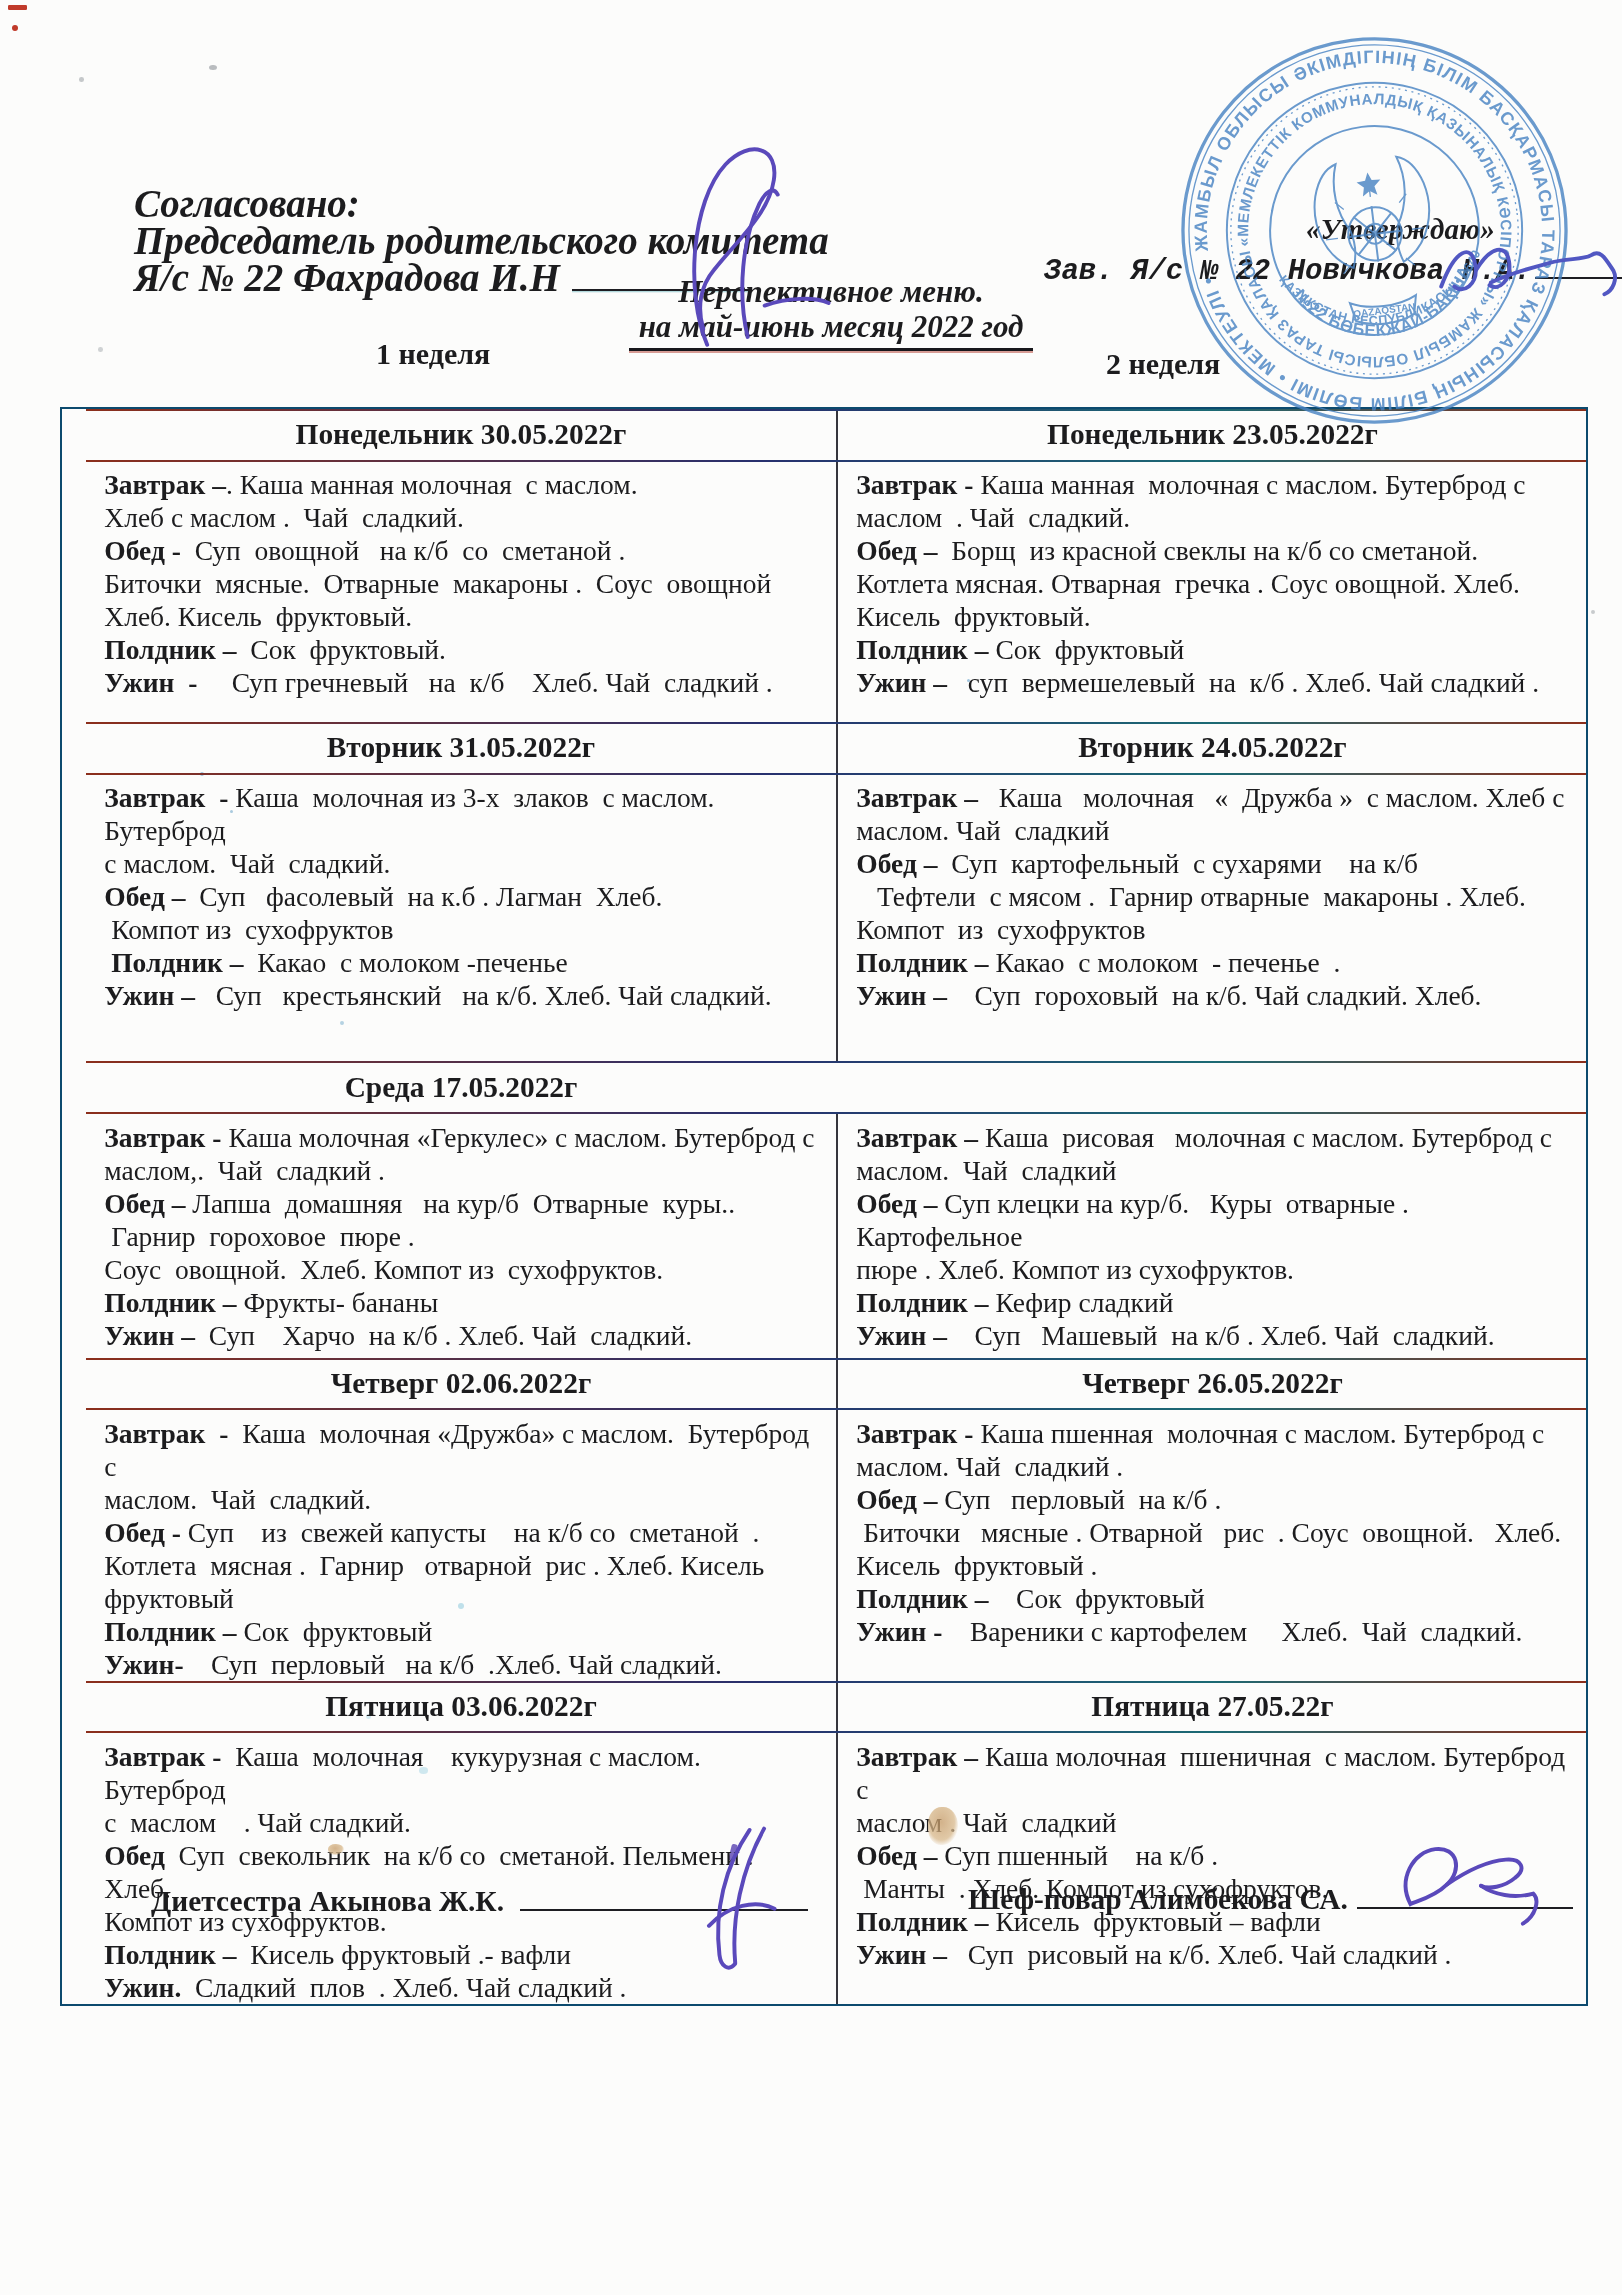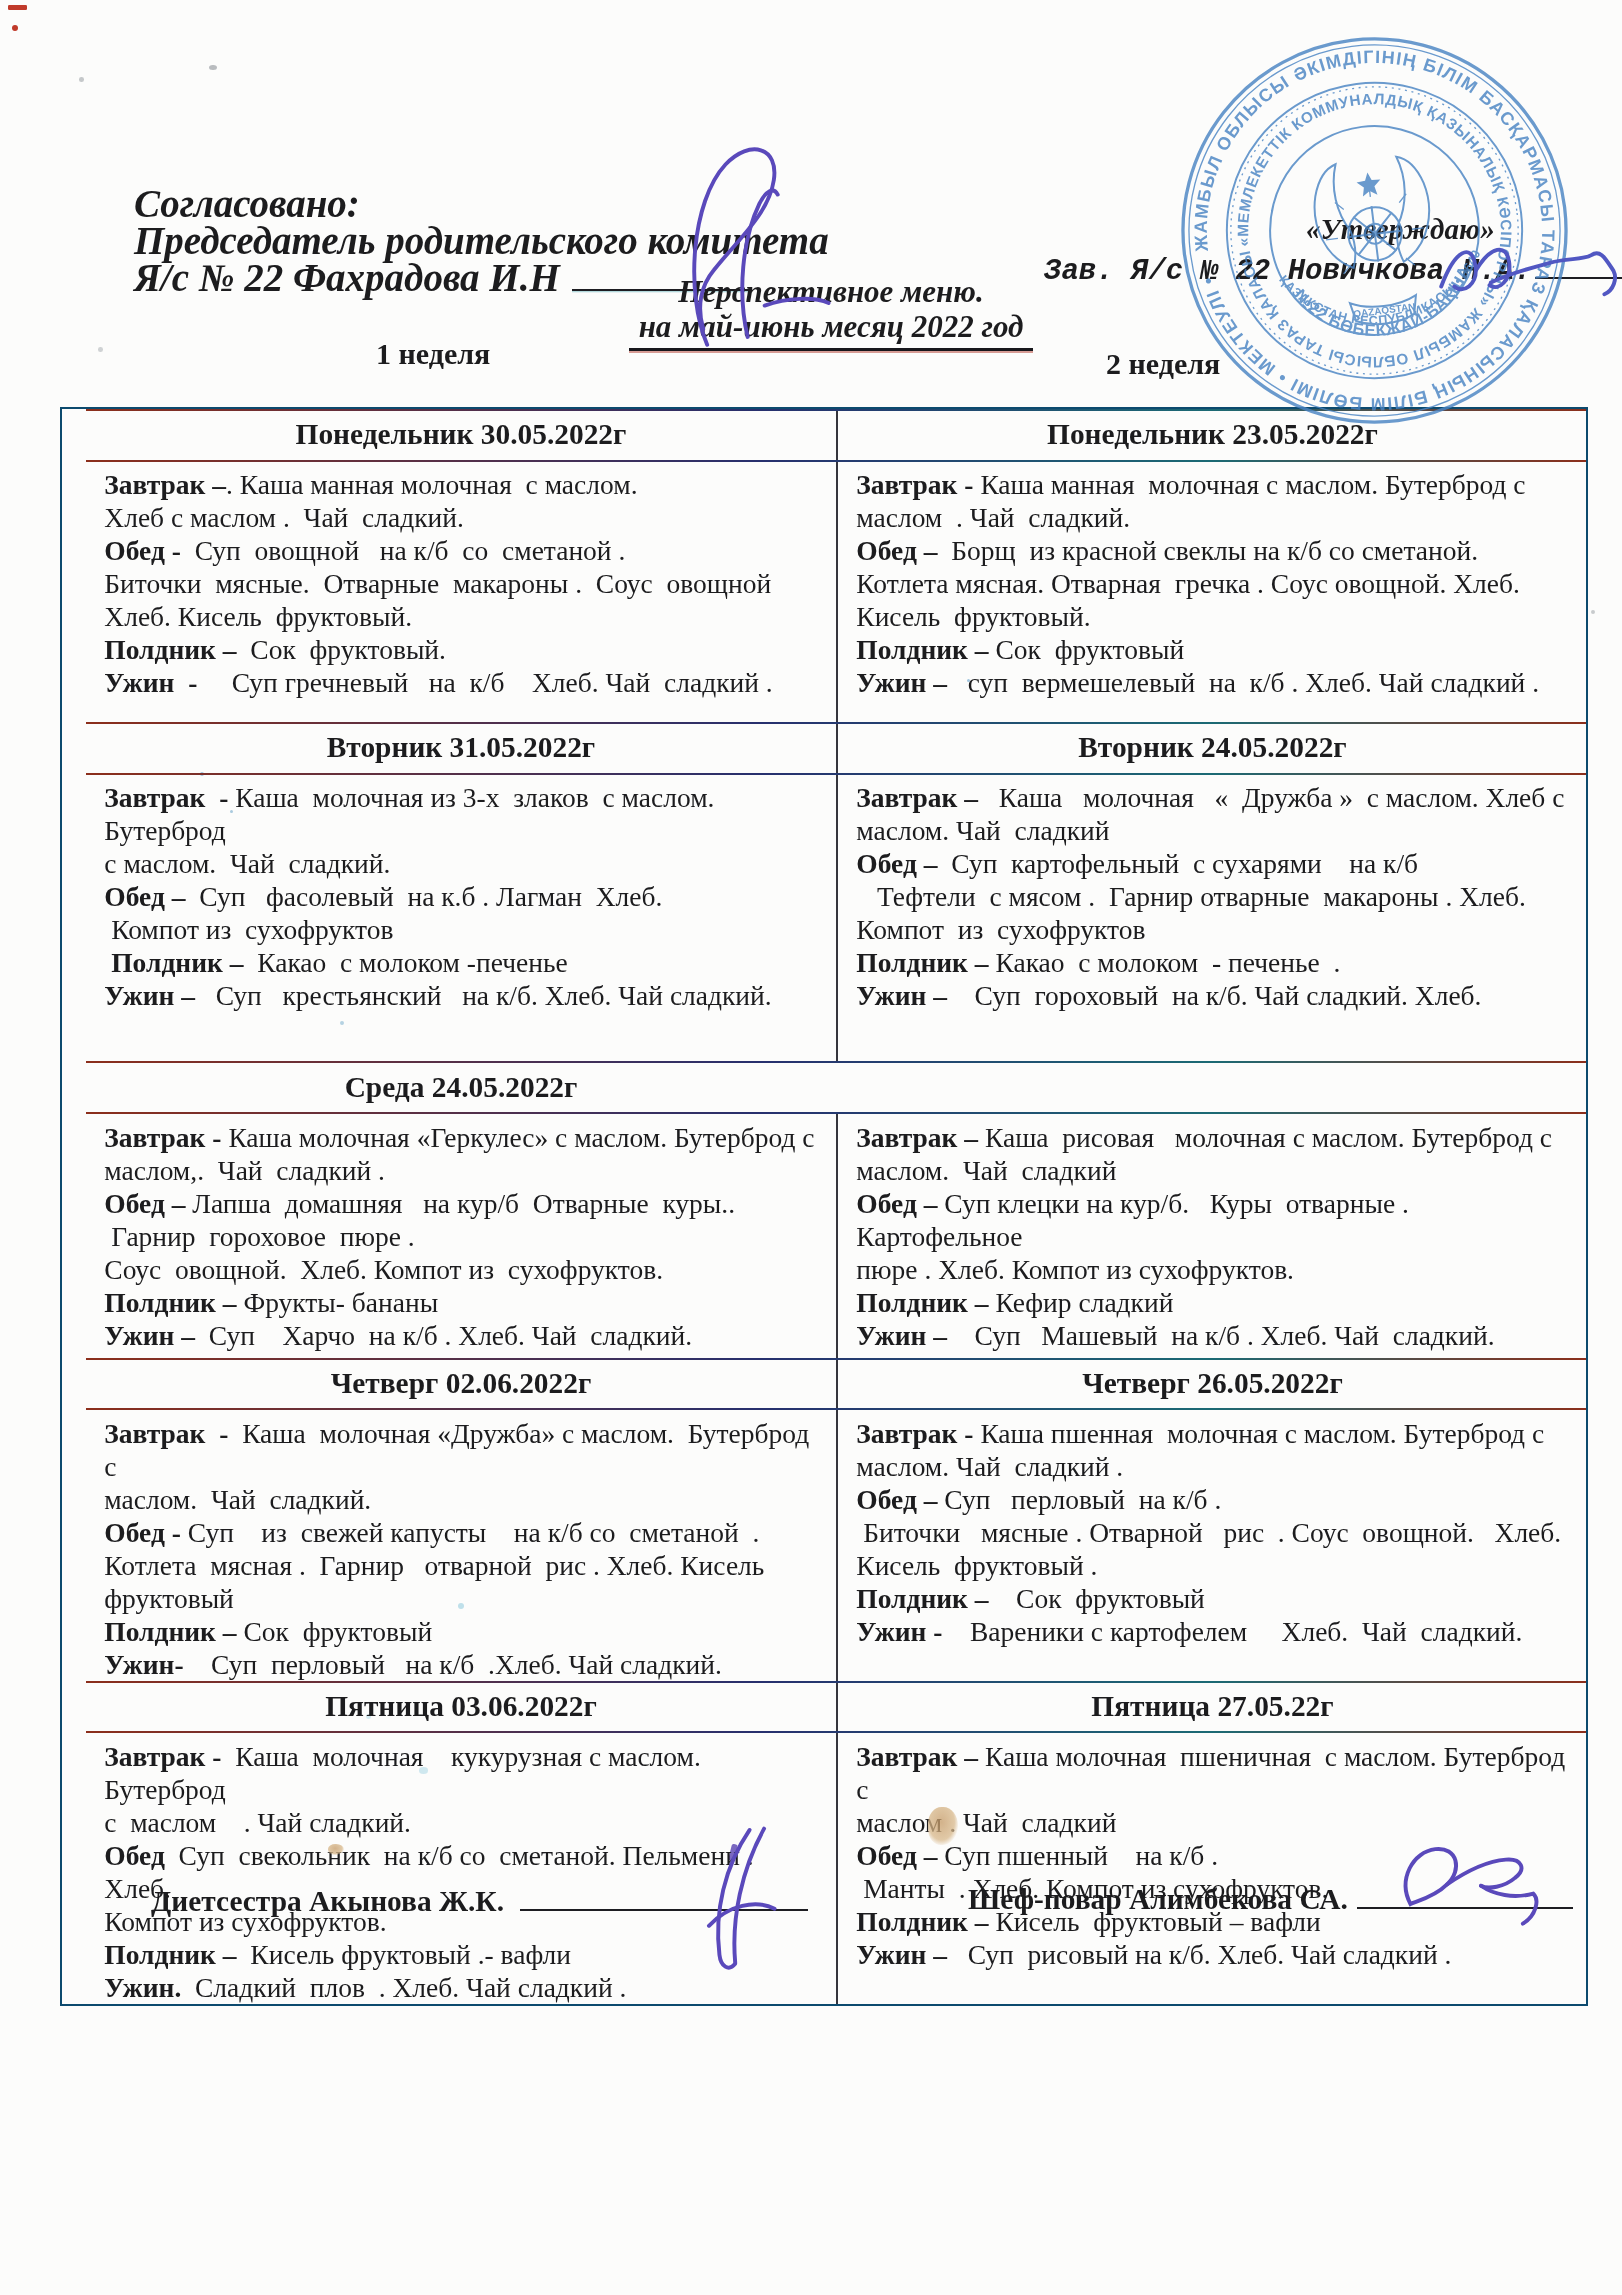--- a/index.html
+++ b/index.html
@@ -189,21 +189,21 @@
         <p class="line"><b>Завтрак –</b>   Каша   молочная   «  Дружба »  с маслом. Хлеб с</p>
         <p class="line">маслом. Чай  сладкий</p>
         <p class="line"><b>Обед –</b>  Суп  картофельный  с сухарями    на к/б</p>
         <p class="line">   Тефтели  с мясом .  Гарнир отварные  макароны . Хлеб.</p>
         <p class="line">Компот  из  сухофруктов</p>
         <p class="line"><b>Полдник –</b> Какао  с молоком  - печенье  .</p>
         <p class="line"><b>Ужин –</b>    Суп  гороховый  на к/б. Чай сладкий. Хлеб.</p>
       </div>
     </div>
     <div class="mrow header">
-      <div class="hcell">Среда 24.05.2022г</div>
+      <div class="hcell">Среда 17.05.2022г</div>
     </div>
     <div class="mrow content r3">
       <div class="ccell">
         <p class="line"><b>Завтрак -</b> Каша молочная «Геркулес» с маслом. Бутерброд с</p>
         <p class="line">маслом,.  Чай  сладкий .</p>
         <p class="line"><b>Обед –</b> Лапша  домашняя   на кур/б  Отварные  куры..</p>
         <p class="line"> Гарнир  гороховое  пюре .</p>
         <p class="line">Соус  овощной.  Хлеб. Компот из  сухофруктов.</p>
         <p class="line"><b>Полдник –</b> Фрукты- бананы</p>
         <p class="line"><b>Ужин –</b>  Суп    Харчо  на к/б . Хлеб. Чай  сладкий.</p>

